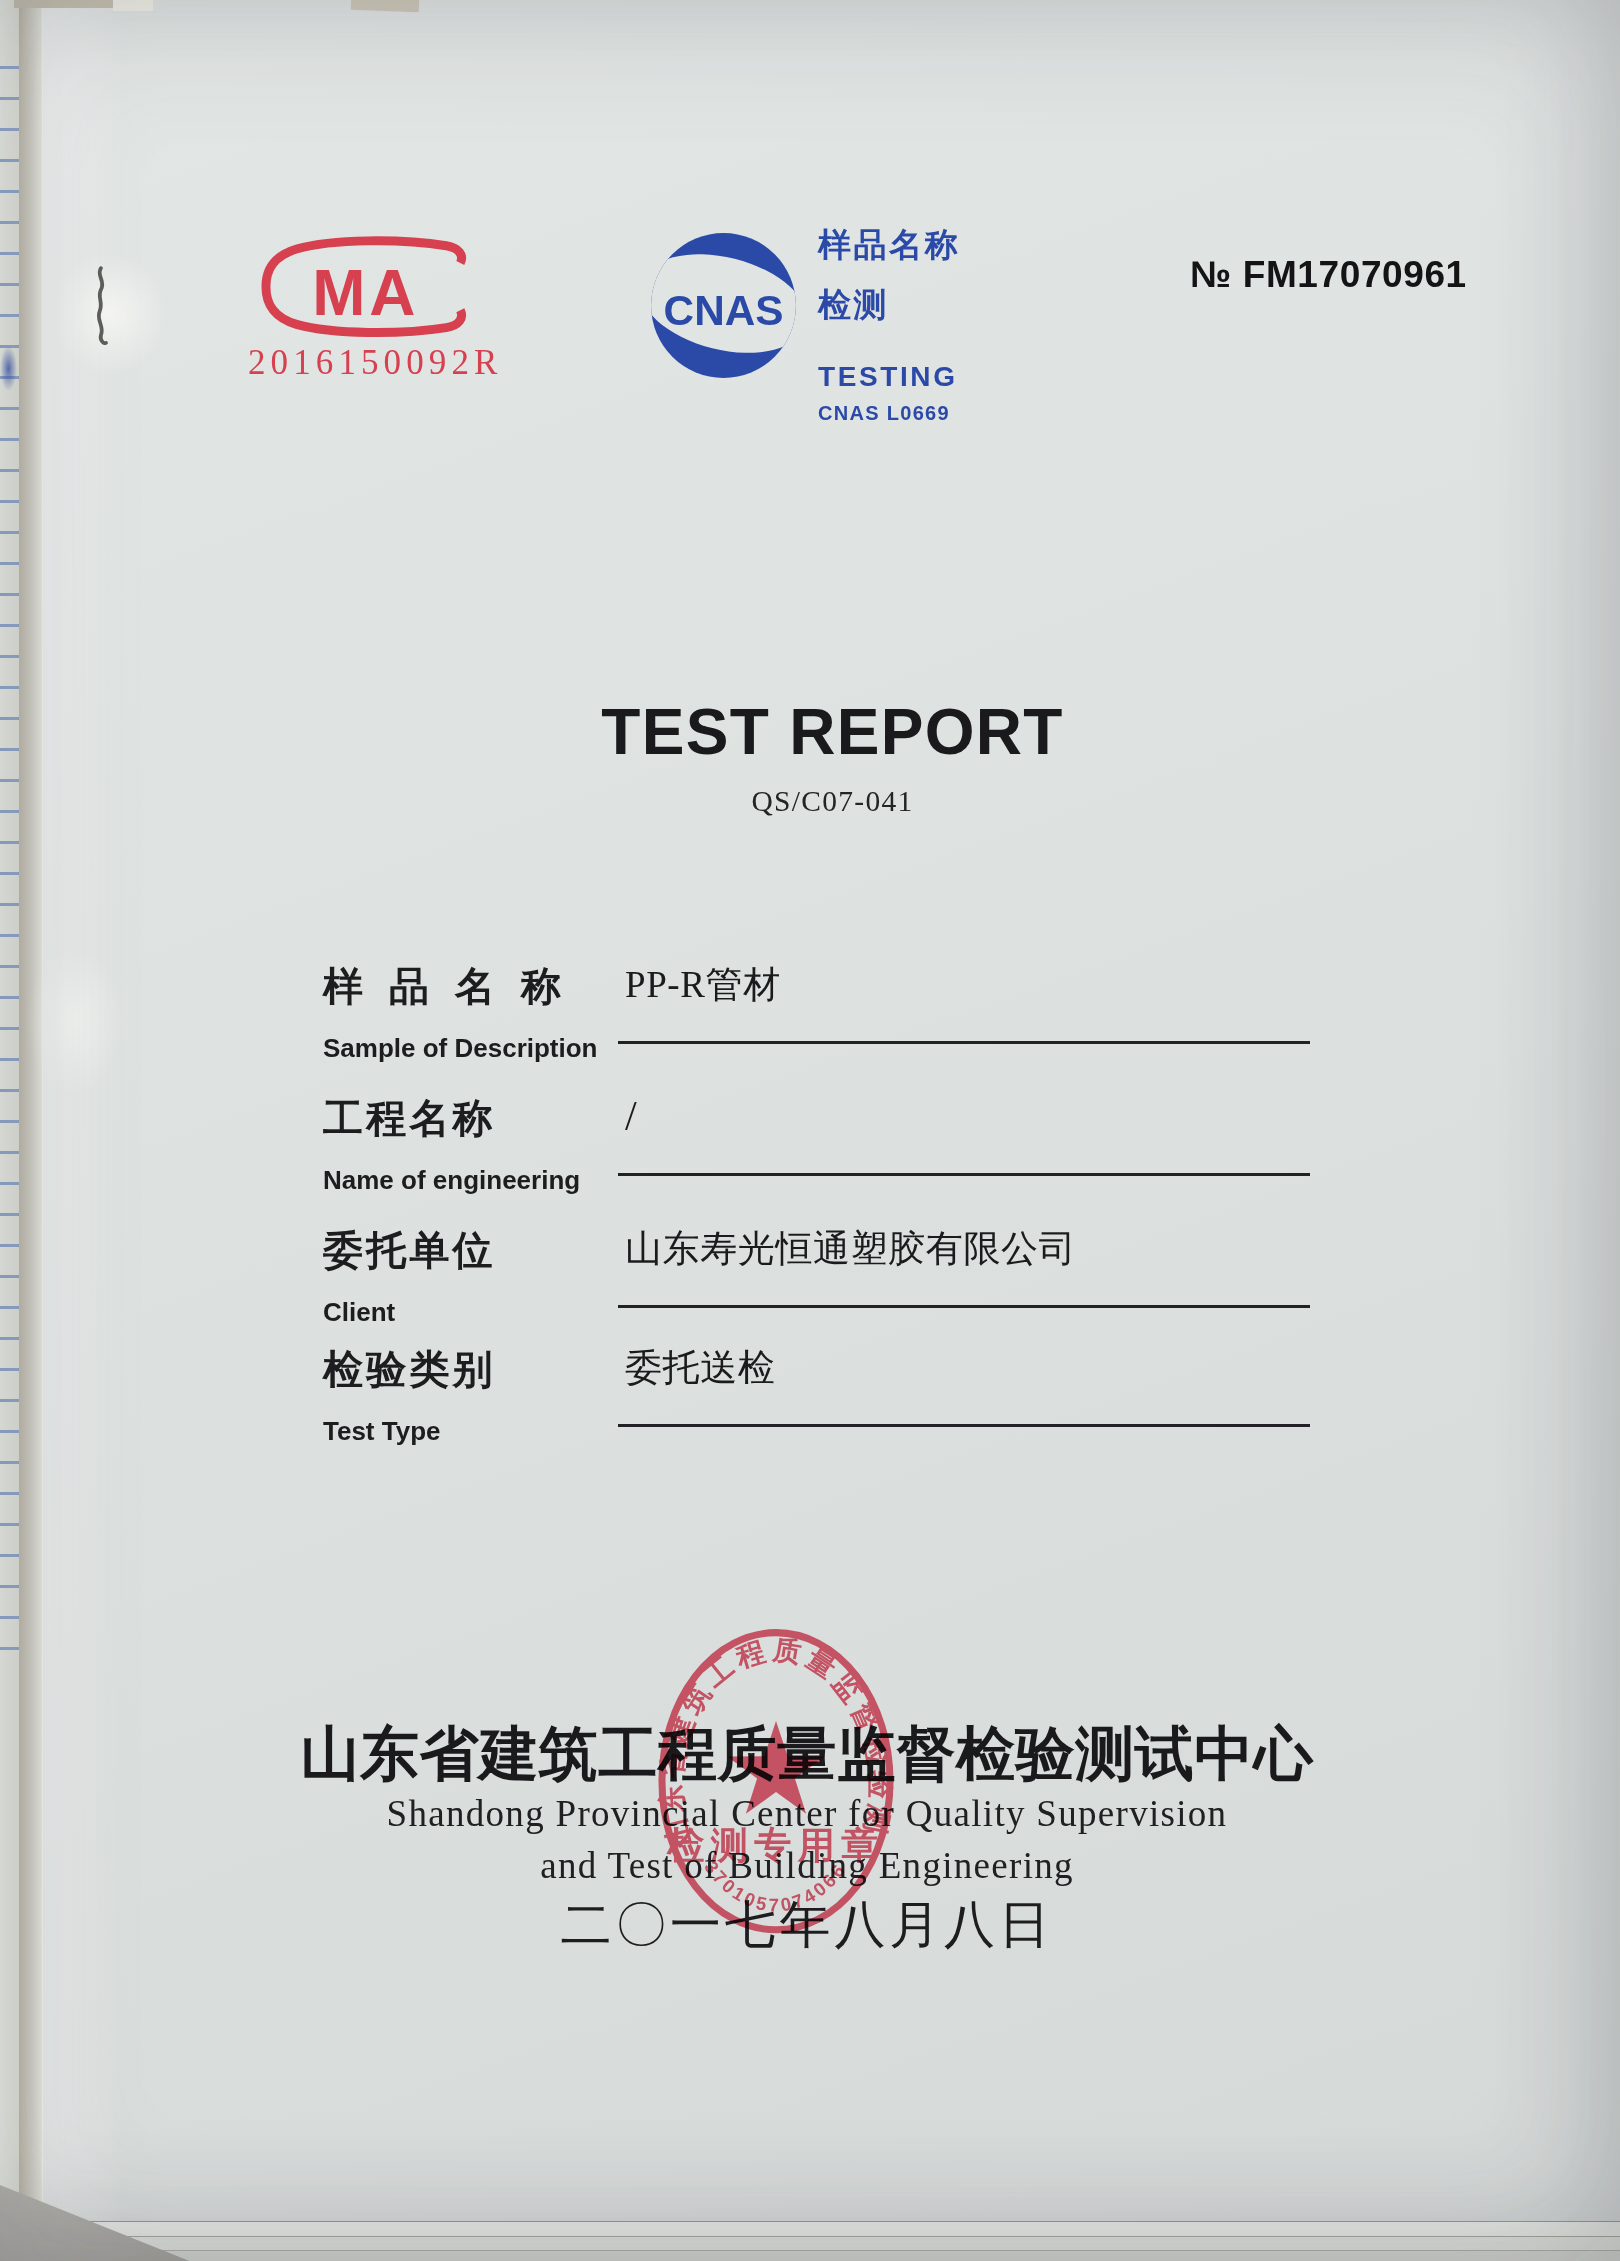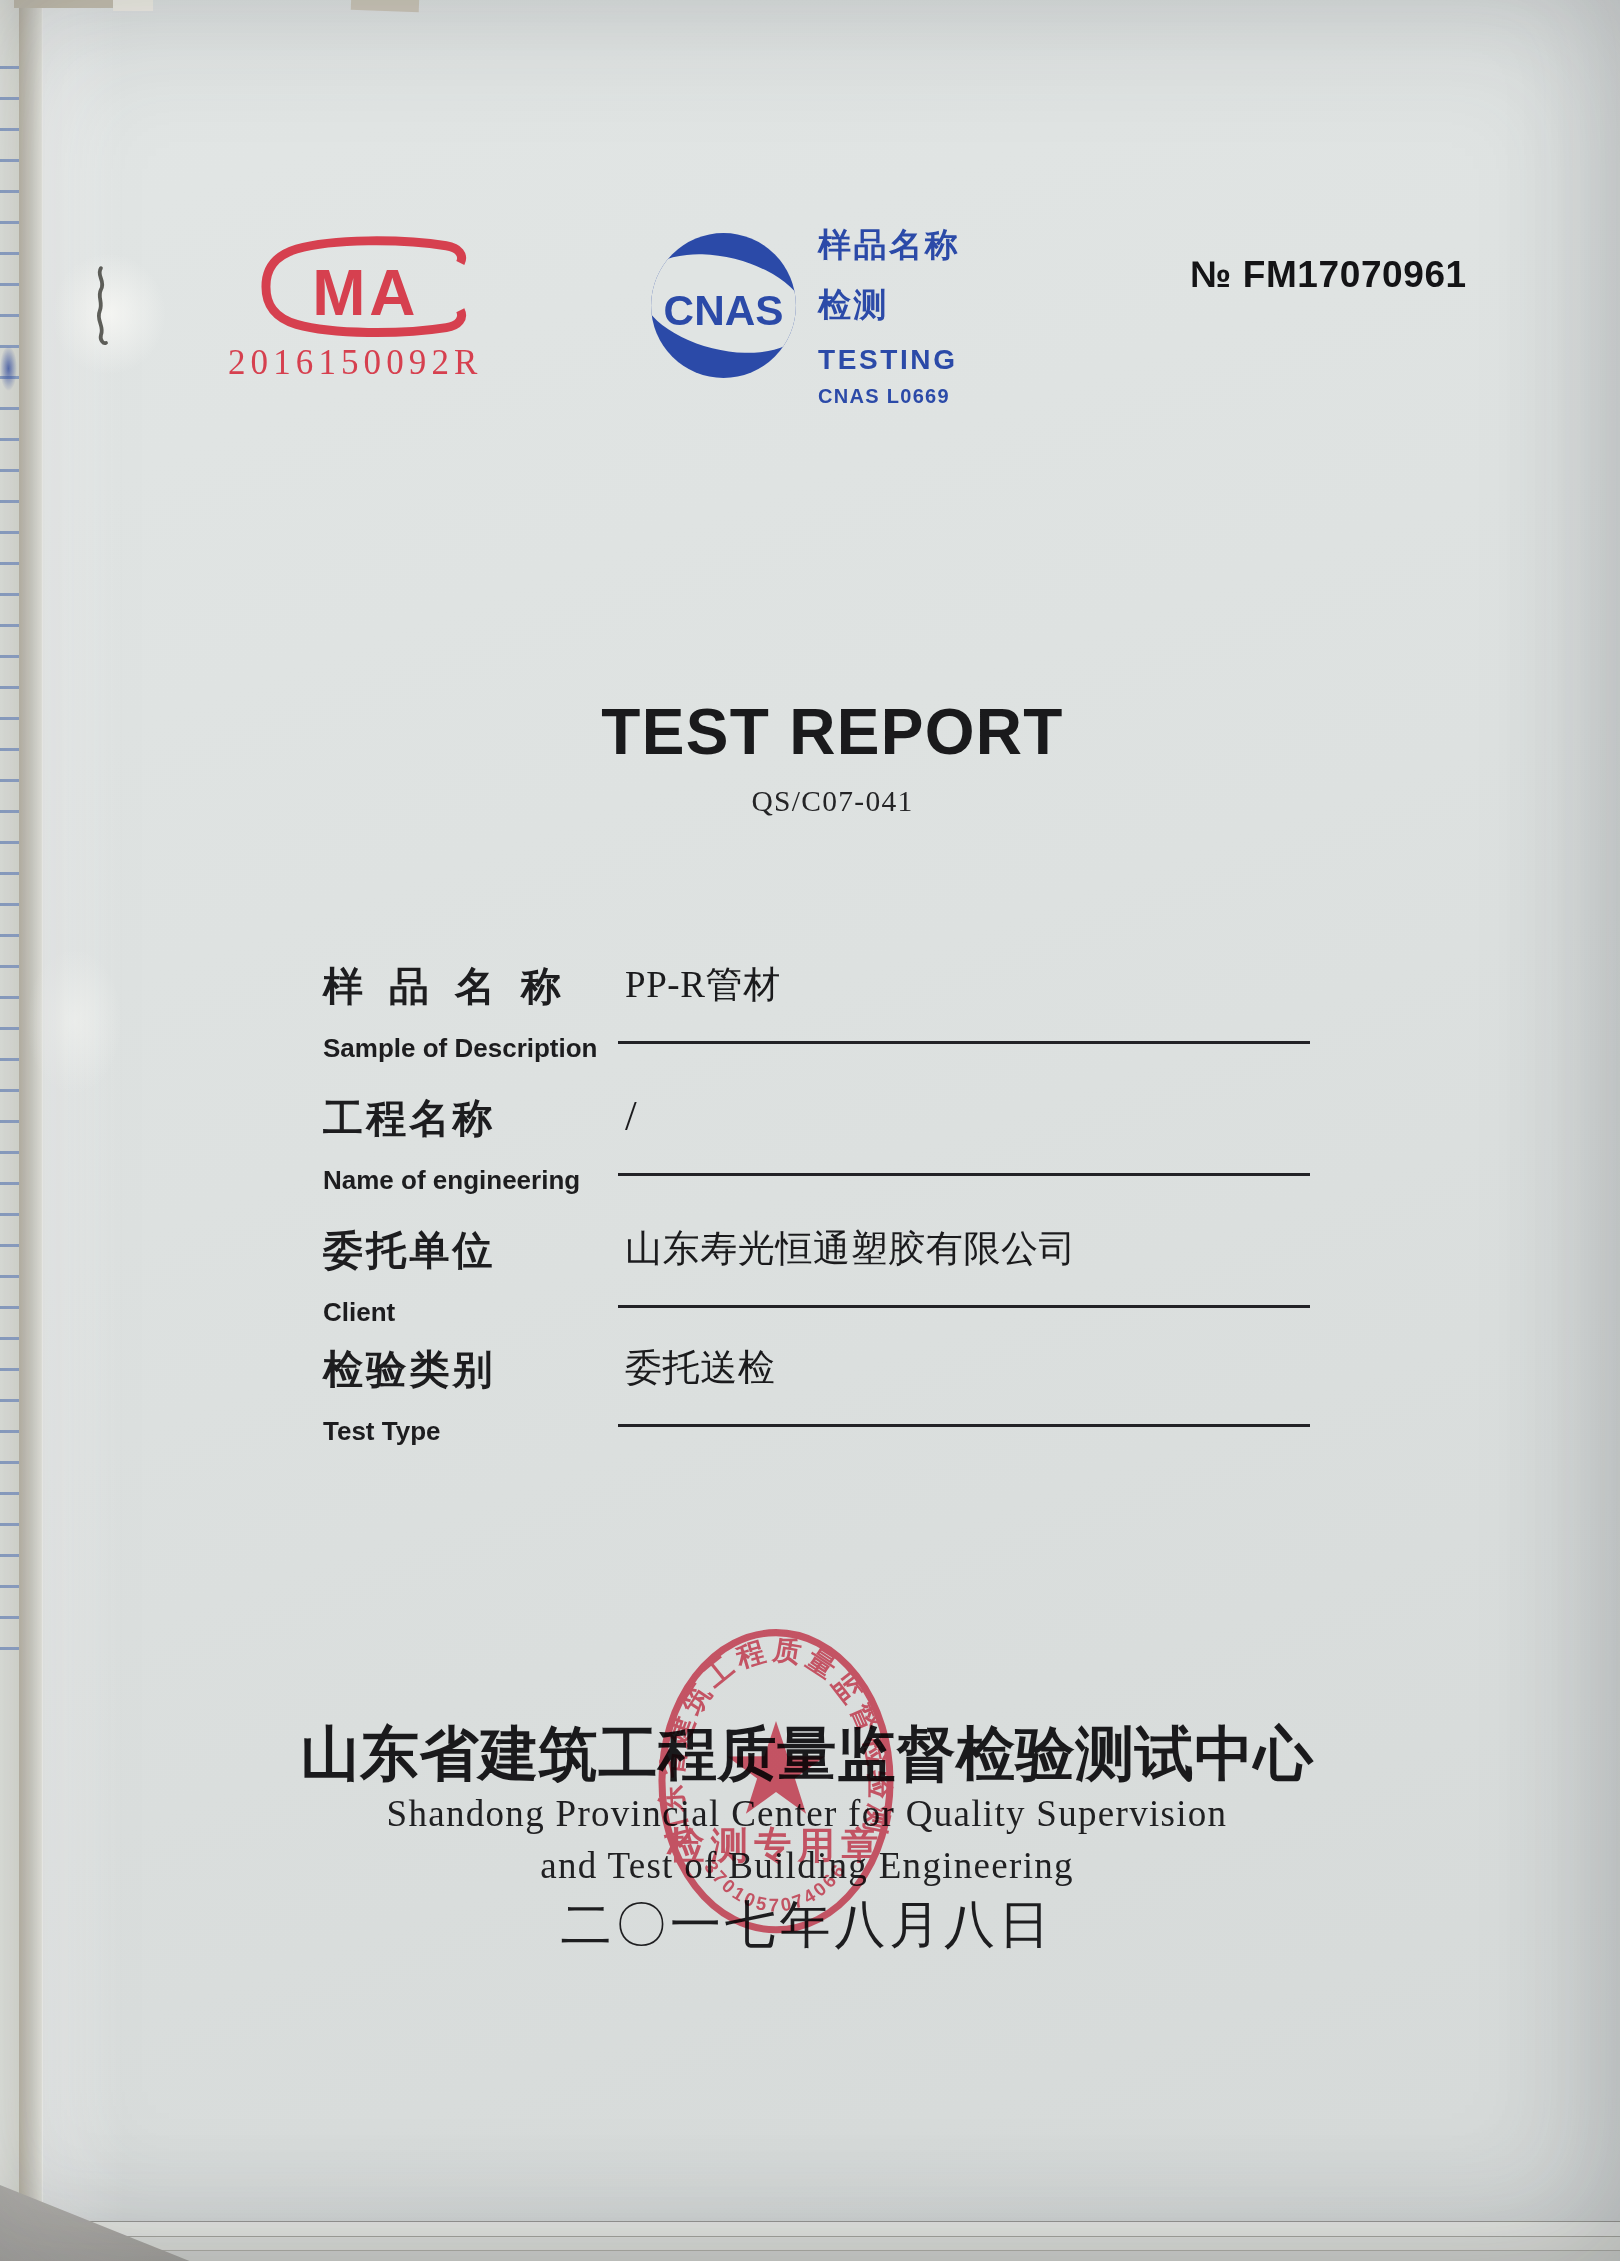--- a/index.html
+++ b/index.html
@@ -27,27 +27,27 @@
     background:radial-gradient(closest-side,rgba(248,249,246,.6),rgba(248,249,246,0));}
   .sheet-strip-1{position:absolute;left:38px;top:2221px;width:1582px;height:15.4px;background:#e9ebe7;border-top:1.9px solid #9a9a94;}
   .sheet-strip-2{position:absolute;left:64px;top:2236px;width:1557px;height:14px;background:#e2e4df;border-top:1.3px solid #a8a8a0;}
   .sheet-strip-3{position:absolute;left:96px;top:2250px;width:1525px;height:11px;background:#d6d8d3;border-top:1.3px solid #b2b2aa;}
   .table-corner{position:absolute;left:0;top:2152px;width:192px;height:110px;
     background:linear-gradient(135deg,#bcbab5,#a6a49f);clip-path:polygon(0 30%,100% 100%,0 100%);}
   .vignette{position:absolute;inset:0;pointer-events:none;
     box-shadow:inset 0 0 141px rgba(55,60,66,.22), inset -26px -38px 102px rgba(55,60,66,.10);}
   
   .cma{position:absolute;left:257px;top:231px;}
-  .cma-number{position:absolute;left:228px;top:343px;width:243px;text-align:left;
+  .cma-number{position:absolute;left:248px;top:343px;width:243px;text-align:left;
     font-family:"Liberation Serif",serif;font-size:35px;letter-spacing:5.1px;color:#d6404f;}
   .cnas-logo{position:absolute;left:637px;top:219px;}
   .cnas-text{position:absolute;left:818px;top:223px;color:#2b4aa8;}
   .cnas-cn1{font-size:33px;font-weight:700;letter-spacing:2.6px;}
   .cnas-cn2{font-size:33px;font-weight:700;letter-spacing:2.6px;margin-top:15.4px;}
-  .cnas-en1{font-size:28px;font-weight:700;letter-spacing:2.6px;margin-top:16px;}
+  .cnas-en1{font-size:28px;font-weight:700;letter-spacing:2.6px;margin-top:33px;}
   .cnas-en2{font-size:20px;font-weight:700;letter-spacing:1.3px;margin-top:9px;}
   .report-no{position:absolute;left:1190px;top:254px;font-size:37px;font-weight:700;letter-spacing:0.6px;color:#141416;}
   
   .title-cn{position:absolute;left:428px;top:494px;font-family:"Liberation Serif",serif;
     font-size:122px;font-weight:700;letter-spacing:113px;white-space:nowrap;color:#1a1a1c;}
   .title-en{position:absolute;left:256px;top:695px;width:1153px;text-align:center;
     font-family:Liberation Sans, sans-serif;font-size:64px;font-weight:700;letter-spacing:1.3px;color:#1a1a1c;}
   .doc-code{position:absolute;left:256px;top:785px;width:1153px;text-align:center;
     font-family:"Liberation Serif",serif;font-size:29.5px;letter-spacing:1.3px;color:#242426;}
   

